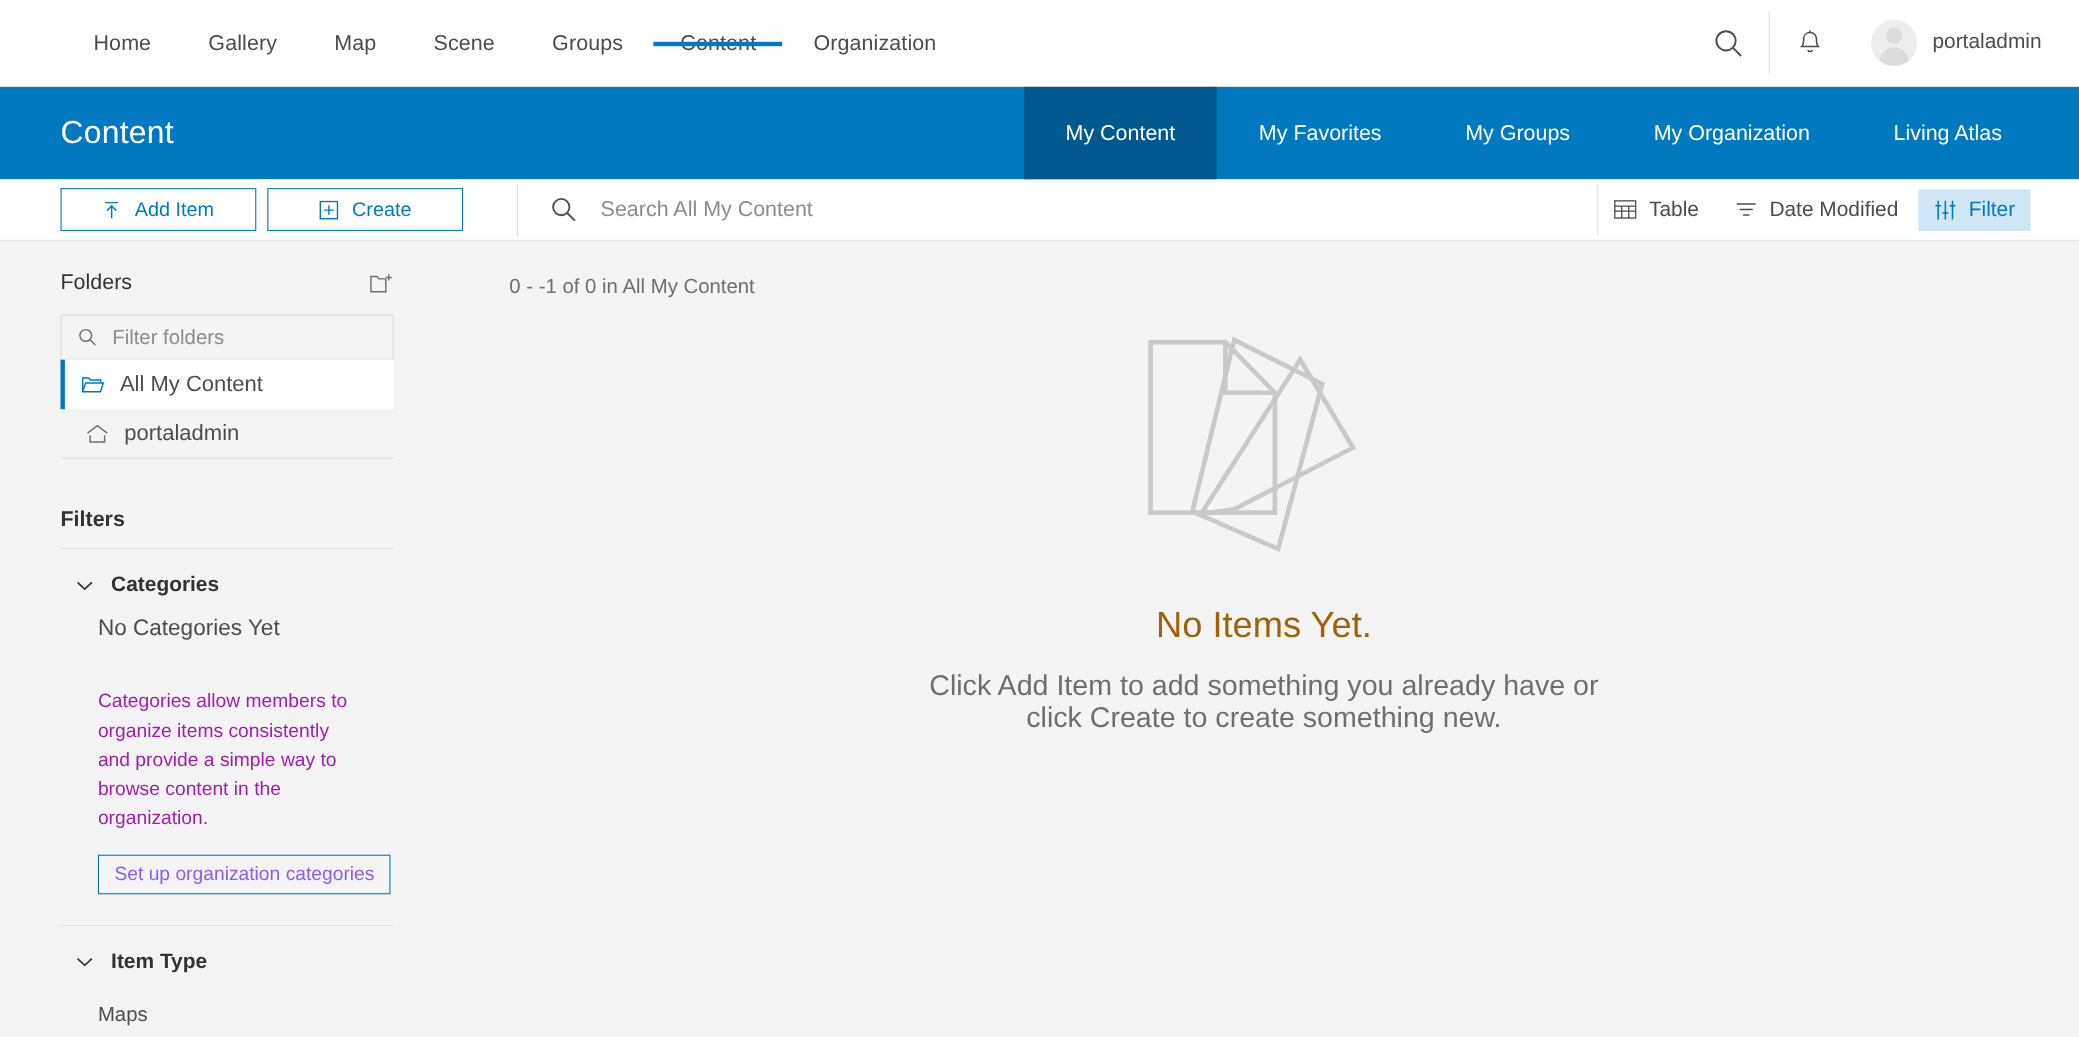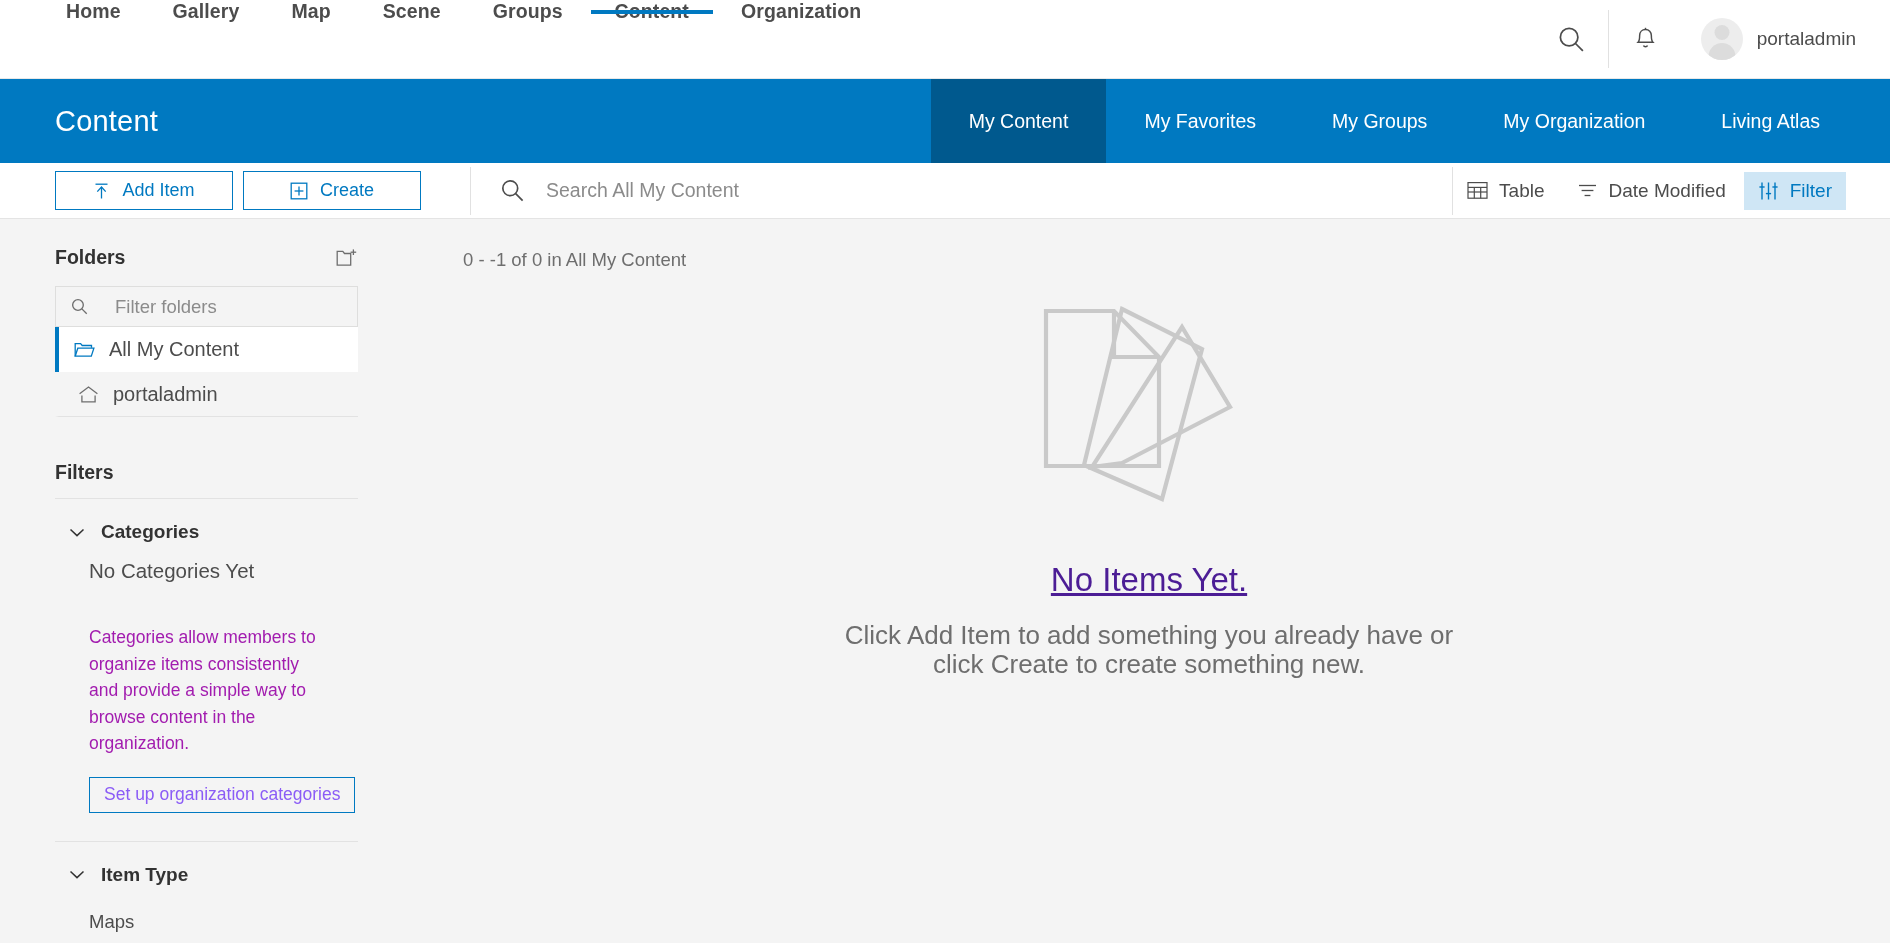--- a/index.html
+++ b/index.html
@@ -14,24 +14,23 @@
   
   .topnav {
     height: 79px;
     background: #ffffff;
     display: flex;
     align-items: stretch;
     border-bottom: 1px solid #e8e8e8;
   }
   .topnav-links {
     display: flex;
-    align-items: flex-start;
-    padding-left: 40px;
+    align-items: center;
+    padding-left: 59px;
     flex: 1;
-    font-weight: bold;
   }
   .nav-link {
     position: relative;
     display: flex;
     align-items: center;
     padding: 0 26px;
     font-size: 19.5px;
     color: #4c4c4c;
     cursor: pointer;
     white-space: nowrap;
@@ -204,30 +203,30 @@
   }
   .sidebar-inner { padding: 0 50px 0 55px; }
 
   .side-head {
     display: flex; align-items: center; justify-content: space-between;
     padding-top: 27px;
     padding-bottom: 17px;
   }
   .side-head-title {
     font-size: 19.5px;
-    font-weight: bold;
+    font-weight: normal;
     color: #323232;
   }
 
   .folder-filter {
     height: 41px;
     border: 1px solid #dededd;
     background: #f4f4f4;
     display: flex; align-items: center;
-    gap: 26px;
+    gap: 13px;
     padding: 0 14px;
   }
   .folder-filter input {
     border: none; outline: none; background: transparent;
     font-size: 18.5px; color: #6e6e6e;
     font-family: "Liberation Sans", sans-serif;
     width: 100%;
   }
   .folder-filter input::placeholder { color: #8b8b8b; }
 
@@ -300,23 +299,22 @@
     padding: 30px 0 0 55px;
   }
   .empty {
     position: absolute;
     left: 0; right: 0;
     top: 70px;
     display: flex; flex-direction: column; align-items: center;
   }
   .empty-title {
     font-size: 33px;
-    color: #4c1d95;
-    margin-top: 32px;
-    text-decoration: underline;
+    color: #a16207;
+    margin-top: 20px;
   }
   .empty-sub {
     font-size: 26px;
     color: #6e6e6e;
     text-align: center;
     line-height: 29px;
     margin-top: 22px;
     max-width: 620px;
   }
   svg { display: block; }

